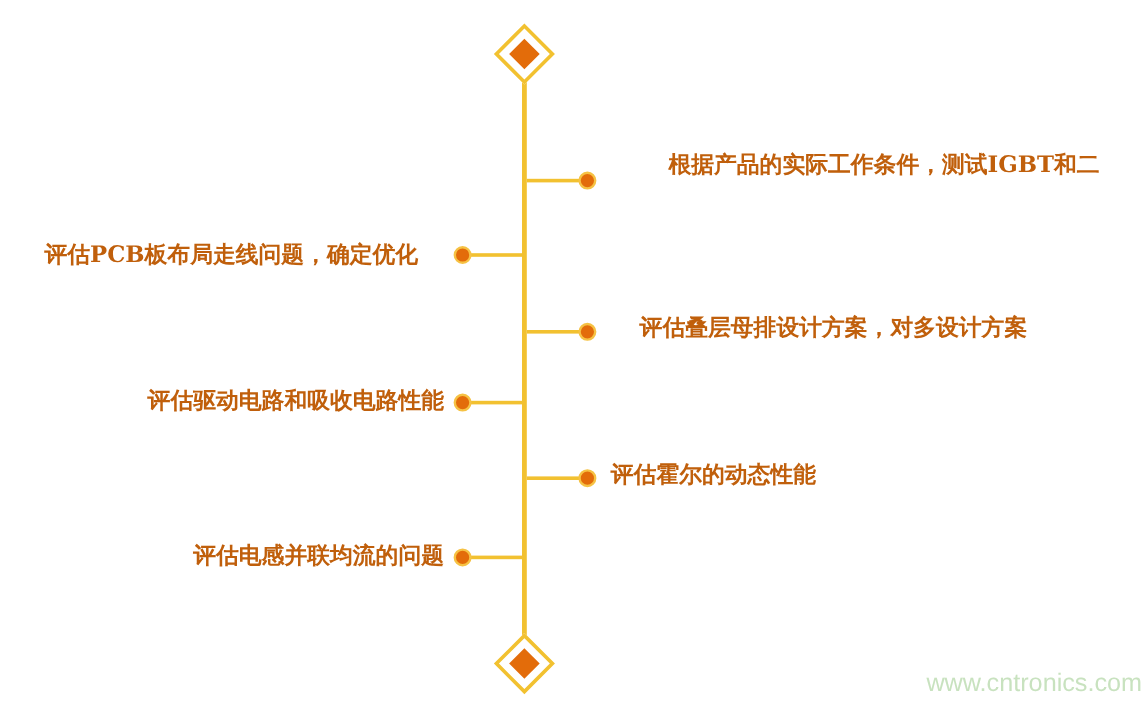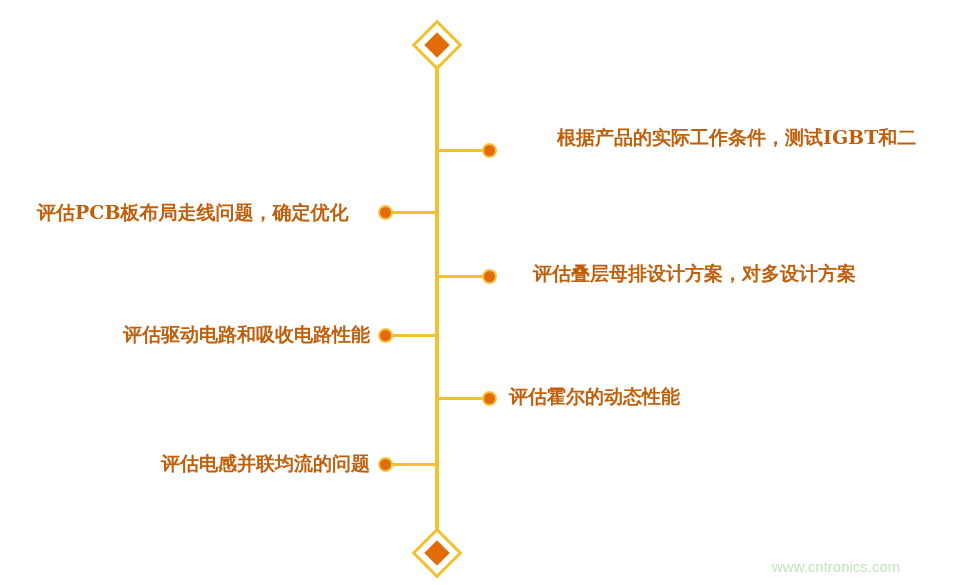--- a/index.html
+++ b/index.html
@@ -4,21 +4,21 @@
 <style>
   html,body{margin:0;padding:0;background:#ffffff;}
   body{width:955px;height:585px;position:relative;overflow:hidden;font-family:"DejaVu Serif","Liberation Serif",serif;}
   .spine{position:absolute;left:435px;top:66px;width:4px;height:466px;background:#f2c130;}
   .diamond{position:absolute;width:30px;height:30px;transform:rotate(45deg);border:3px solid #f2c130;background:#fff;}
   .diamond .inner{position:absolute;left:6px;top:6px;width:18px;height:18px;background:#e36c0a;}
   .branch{position:absolute;height:3px;background:#f2c130;}
   .dot{position:absolute;width:11px;height:11px;border-radius:50%;background:#e36c0a;border:2px solid #f6c244;}
   .label{position:absolute;color:#c05f0b;font-size:19px;font-weight:bold;line-height:28px;white-space:nowrap;}
   .label.left{text-align:center;}
-  .wm{position:absolute;left:772px;top:558px;font-family:"Liberation Sans",sans-serif;font-size:15px;color:#c8e2bf;}
+  .wm{position:absolute;left:772px;top:558px;font-family:"Liberation Sans",sans-serif;font-size:21px;color:#c8e2bf;}
 </style>
 </head>
 <body>
 
 <div class="spine"></div>
 
 <div class="diamond" style="left:419px;top:27px;">
     <div class="inner"></div>
   </div>
 <div class="diamond" style="left:419px;top:535px;">

